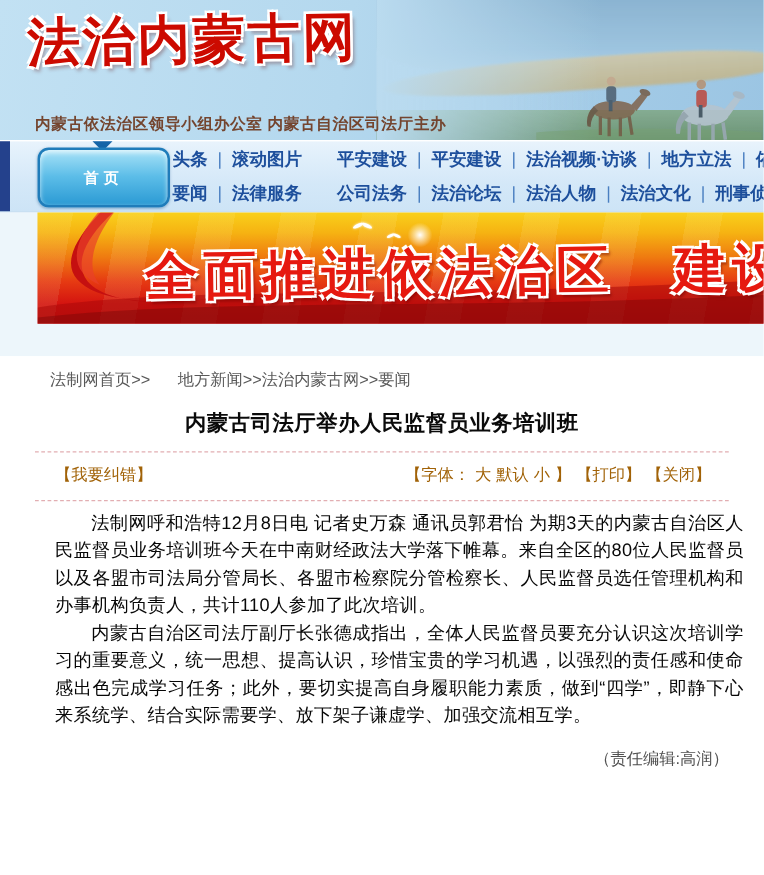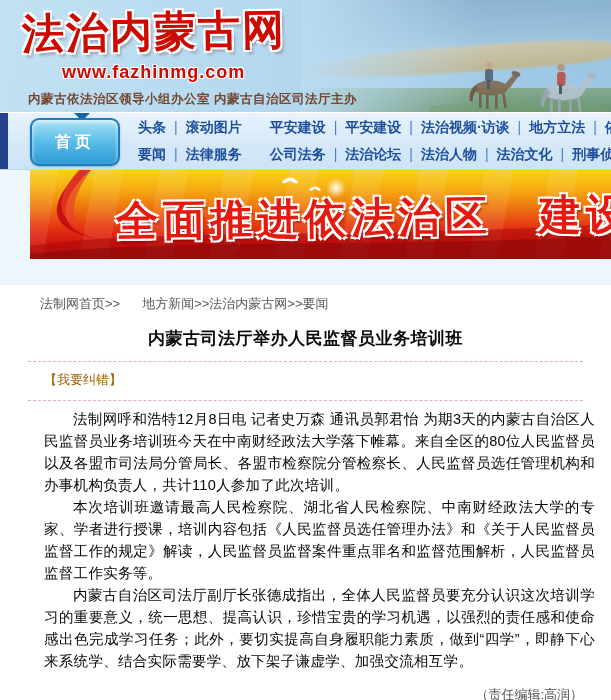--- a/index.html
+++ b/index.html
@@ -33,23 +33,23 @@
   .siteurl { position:absolute; left:62px; top:62px; font-size:18px; font-weight:bold; color:#cc0a00;
     letter-spacing:1px; text-shadow:-1px -1px 0 #fff, 1px -1px 0 #fff, -1px 1px 0 #fff, 1px 1px 0 #fff; }
   .organizer { position:absolute; left:28px; top:91px; font-size:12.5px; font-weight:bold; color:#74452f;
     letter-spacing:.5px; white-space:nowrap; }
 
   
   .navbar { position:relative; width:611px; height:58px;
     background:linear-gradient(180deg,#e8f3fc 0%,#d4e8f8 60%,#cde4f6 100%);
     border-top:1px solid #ffffff; border-bottom:1px solid #bcd8ee; }
   .nav-edge { position:absolute; left:0; top:0; width:8px; height:100%; background:#24418c; }
-  .home-tab { position:absolute; left:30px; top:5px; width:90px; height:48px;
+  .home-tab { position:absolute; left:30px; top:5px; width:106px; height:48px;
     background:linear-gradient(180deg,#a8e2f7 0%,#5cbde8 48%,#2b9ad4 100%);
-    border:2px solid #1f7cba; border-radius:9px; color:#fff; font-size:16px; font-weight:bold;
+    border:2px solid #1f7cba; border-radius:9px; color:#fff; font-size:12px; font-weight:bold;
     display:flex; align-items:center; justify-content:center; letter-spacing:4px;
     box-shadow:inset 0 2px 4px rgba(255,255,255,.7), 0 1px 2px rgba(40,100,150,.4); cursor:pointer; }
   .tab-pointer { position:absolute; left:74px; top:0; width:0; height:0;
     border-left:8px solid transparent; border-right:8px solid transparent; border-top:8px solid #1565a8; }
   .nav-rows { position:absolute; left:134px; top:0; right:0; height:100%;
     display:flex; flex-direction:column; justify-content:center; overflow:hidden; }
   .nav-row { height:27px; line-height:27px; font-size:14px; font-weight:600; color:#1d4f9c;
     white-space:nowrap; overflow:hidden; }
   .nav-row a { color:#1d4f9c; text-decoration:none; margin:0 4px; cursor:pointer; }
   .sep { color:#4a7fc1; font-weight:400; margin:0 4px; }
@@ -138,21 +138,20 @@
           <rect x="140" y="49" width="2.8" height="13" fill="#9aa3ac"></rect>
           <rect x="148" y="48" width="2.8" height="14" fill="#9aa3ac" transform="rotate(-8 149 48)"></rect>
           <path d="M118,39 q-8,8 -6,18 l3,0 q0,-9 7,-14 z" fill="#98a1aa"></path>
           <rect x="128" y="22" width="8.5" height="14" rx="3" fill="#c0392b"></rect>
           <circle cx="132" cy="17.5" r="3.8" fill="#b98a64"></circle>
           <rect x="130" y="34" width="3" height="10" fill="#35404c"></rect>
         </g>
       </svg>
     </div>
     <div class="logo">法治内蒙古网</div>
-    <div class="siteurl">www.fazhinmg.com</div>
     <div class="organizer">内蒙古依法治区领导小组办公室 内蒙古自治区司法厅主办</div>
   </div>
 
   <div class="navbar">
     <div class="nav-edge"></div>
     <div class="tab-pointer"></div>
     <div class="home-tab">首页</div>
     <div class="nav-rows">
       <div class="nav-row">
         <a>头条</a><span class="sep">|</span><a>滚动图片</a><a class="wide-gap">平安建设</a><span class="sep">|</span><a>平安建设</a><span class="sep">|</span><a>法治视频·访谈</a><span class="sep">|</span><a>地方立法</a><span class="sep">|</span><a>依法行政</a>
@@ -186,27 +185,29 @@
     <div class="breadcrumb">
       <a class="bc-home">法制网首页&gt;&gt;</a><a>地方新闻&gt;&gt;法治内蒙古网&gt;&gt;要闻</a>
     </div>
 
     <div class="title">内蒙古司法厅举办人民监督员业务培训班</div>
 
     <hr class="dash">
 
     <div class="toolbar">
       <span class="btn">【我要纠错】</span>
+      <span class="font-group">
+        <span>【字体：</span><span class="btn">大</span><span class="btn">默认</span><span class="btn">小</span><span>】</span><span class="btn">【打印】</span><span class="btn">【关闭】</span>
+      </span>
     </div>
 
 
     <hr class="dash">
 
     <div class="body-text">
       <p>法制网呼和浩特12月8日电 记者史万森 通讯员郭君怡 为期3天的内蒙古自治区人民监督员业务培训班今天在中南财经政法大学落下帷幕。来自全区的80位人民监督员以及各盟市司法局分管局长、各盟市检察院分管检察长、人民监督员选任管理机构和办事机构负责人，共计110人参加了此次培训。</p>
-      <p>本次培训班邀请最高人民检察院、湖北省人民检察院、中南财经政法大学的专家、学者进行授课，培训内容包括《人民监督员选任管理办法》和《关于人民监督员监督工作的规定》解读，人民监督员监督案件重点罪名和监督范围解析，人民监督员监督工作实务等。</p>
       <p>内蒙古自治区司法厅副厅长张德成指出，全体人民监督员要充分认识这次培训学习的重要意义，统一思想、提高认识，珍惜宝贵的学习机遇，以强烈的责任感和使命感出色完成学习任务；此外，要切实提高自身履职能力素质，做到“四学”，即静下心来系统学、结合实际需要学、放下架子谦虚学、加强交流相互学。</p>
     </div>
 
     <div class="editor-row">（责任编辑:高润）</div>
 
   </div>
 </div>
 
 </body></html>

